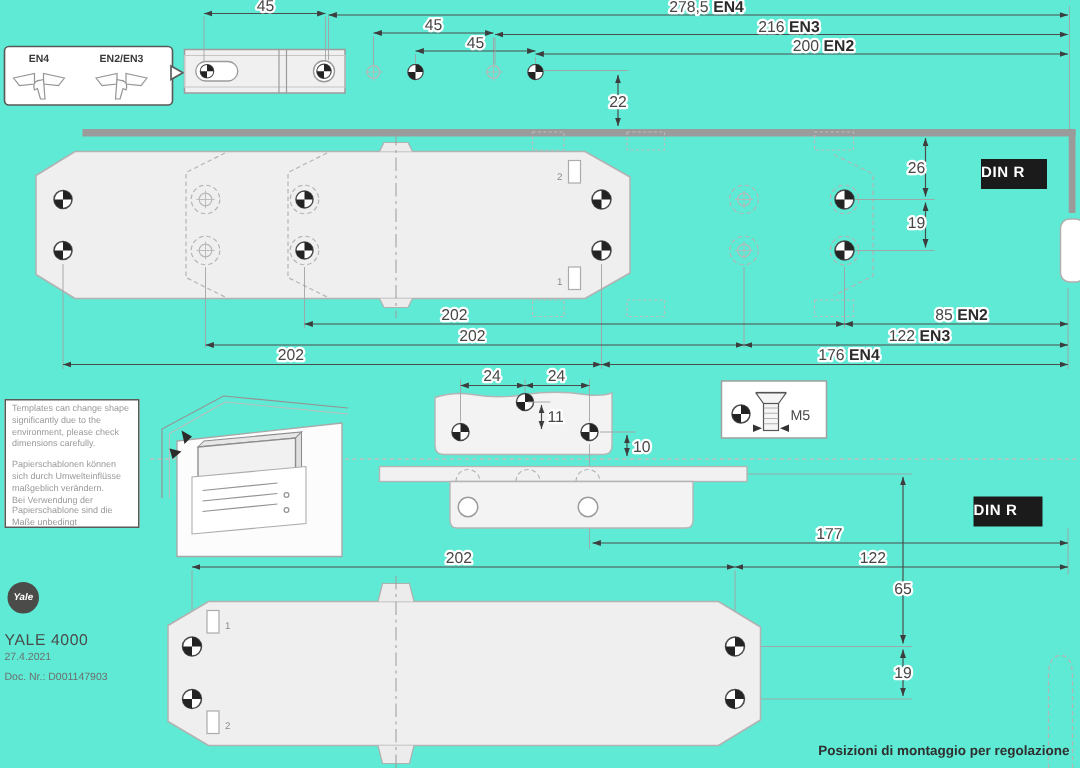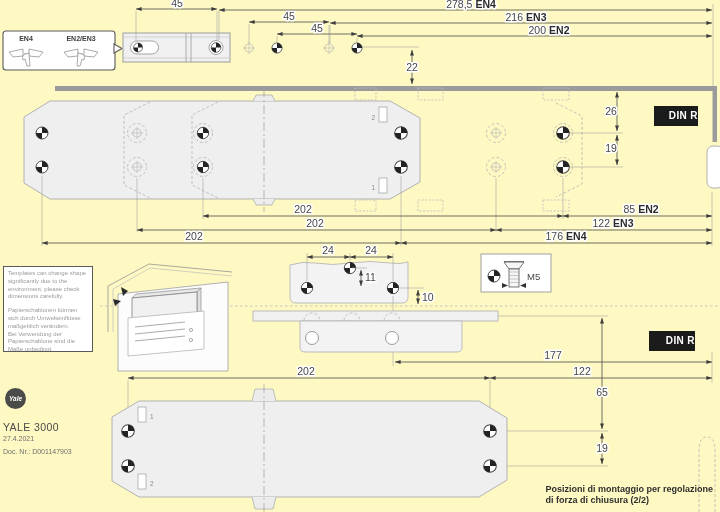--- a/index.html
+++ b/index.html
@@ -1,35 +1,35 @@
 <!DOCTYPE html>
 <html><head>
 <meta charset="utf-8">
 <style>
   html,body{margin:0;padding:0;background:#fff;}
-  .page{position:relative;width:720px;height:512px;background:#fef9c3;overflow:hidden;
+  .page{position:relative;width:720px;height:512px;background:#5eead4;overflow:hidden;
         font-family:"Liberation Sans",sans-serif;}
   svg{position:absolute;left:0;top:0;}
   
   .dl{stroke:#4c4c4c;stroke-width:.8;fill:none;}
   .xl{stroke:#a3a3a3;stroke-width:.6;fill:none;}
   .body{fill:#efefef;stroke:#b2b2b2;stroke-width:1;}
   .lite{fill:#f3f3f3;stroke:#b5b5b5;stroke-width:.9;}
   .dash{stroke:#b5b5b5;fill:none;stroke-dasharray:3 2;stroke-width:.8;}
   .dashs{stroke:#bbb;fill:none;stroke-dasharray:2 1.6;stroke-width:.8;}
   .cl{stroke:#9f9f9f;stroke-width:.7;stroke-dasharray:9 3 2 3;fill:none;}
   .sk{stroke:#949494;fill:none;stroke-width:.8;}
   .skf{stroke:#949494;fill:#fdfdfd;stroke-width:.8;}
   .dimtxt{font:10.5px "Liberation Sans",sans-serif;fill:#474747;
           paint-order:stroke;stroke:#fff;stroke-width:3px;stroke-linejoin:round;}
   .std{font-weight:700;fill:#2b2b2b;}
   .tiny{font:6.5px "Liberation Sans",sans-serif;fill:#8a8a8a;stroke:none;}
   
   .badge{position:absolute;background:#1b1b1b;color:#fff;font-weight:700;font-size:10px;
-         letter-spacing:.4px;text-align:right;}
+         letter-spacing:.4px;text-align:left;}
   .notebox{position:absolute;left:3px;top:266px;width:90px;height:86px;border:1px solid #5a5a5a;
            padding:3px 4px;box-sizing:border-box;font-size:6px;line-height:1.3;color:#9a9a9a;
            background:#fff;overflow:hidden;}
   .notebox p{margin:0;}
   .notebox p.gap{margin-bottom:6px;}
   .brandblock{position:absolute;left:3px;top:385px;width:130px;}
   .yalecircle{position:absolute;left:2px;top:3px;width:21px;height:21px;border-radius:50%;
               background:#4b4b49;color:#fff;font-style:italic;font-weight:700;font-size:6.5px;
               display:flex;align-items:center;justify-content:center;}
   .prodname{position:absolute;left:0;top:36px;font-size:10.5px;letter-spacing:.4px;color:#4a4a4a;width:130px;}
@@ -318,23 +318,22 @@
 <div class="badge" style="left:649px;top:331px;width:46px;height:20px;line-height:20px;">DIN R</div>
 
 <div class="notebox">
   <p class="gap">Templates can change shape significantly due to the environment, please check dimensions carefully.</p>
   <p>Papierschablonen können sich durch Umwelteinflüsse maßgeblich verändern.</p>
   <p>Bei Verwendung der Papierschablone sind die Maße unbedingt nachzuprüfen.</p>
 </div>
 
 <div class="brandblock">
   <div class="yalecircle">Yale</div>
-  <div class="prodname">YALE 3000</div>
+  <div class="prodname">YALE 4000</div>
   <div class="proddate">27.4.2021</div>
   <div class="proddoc">Doc. Nr.: D001147903</div>
 </div>
 
 <div class="caption">
   <div>Posizioni di montaggio per regolazione</div>
-  <div>di forza di chiusura (2/2)</div>
 </div>
 
 </div>
 
 </body></html>

